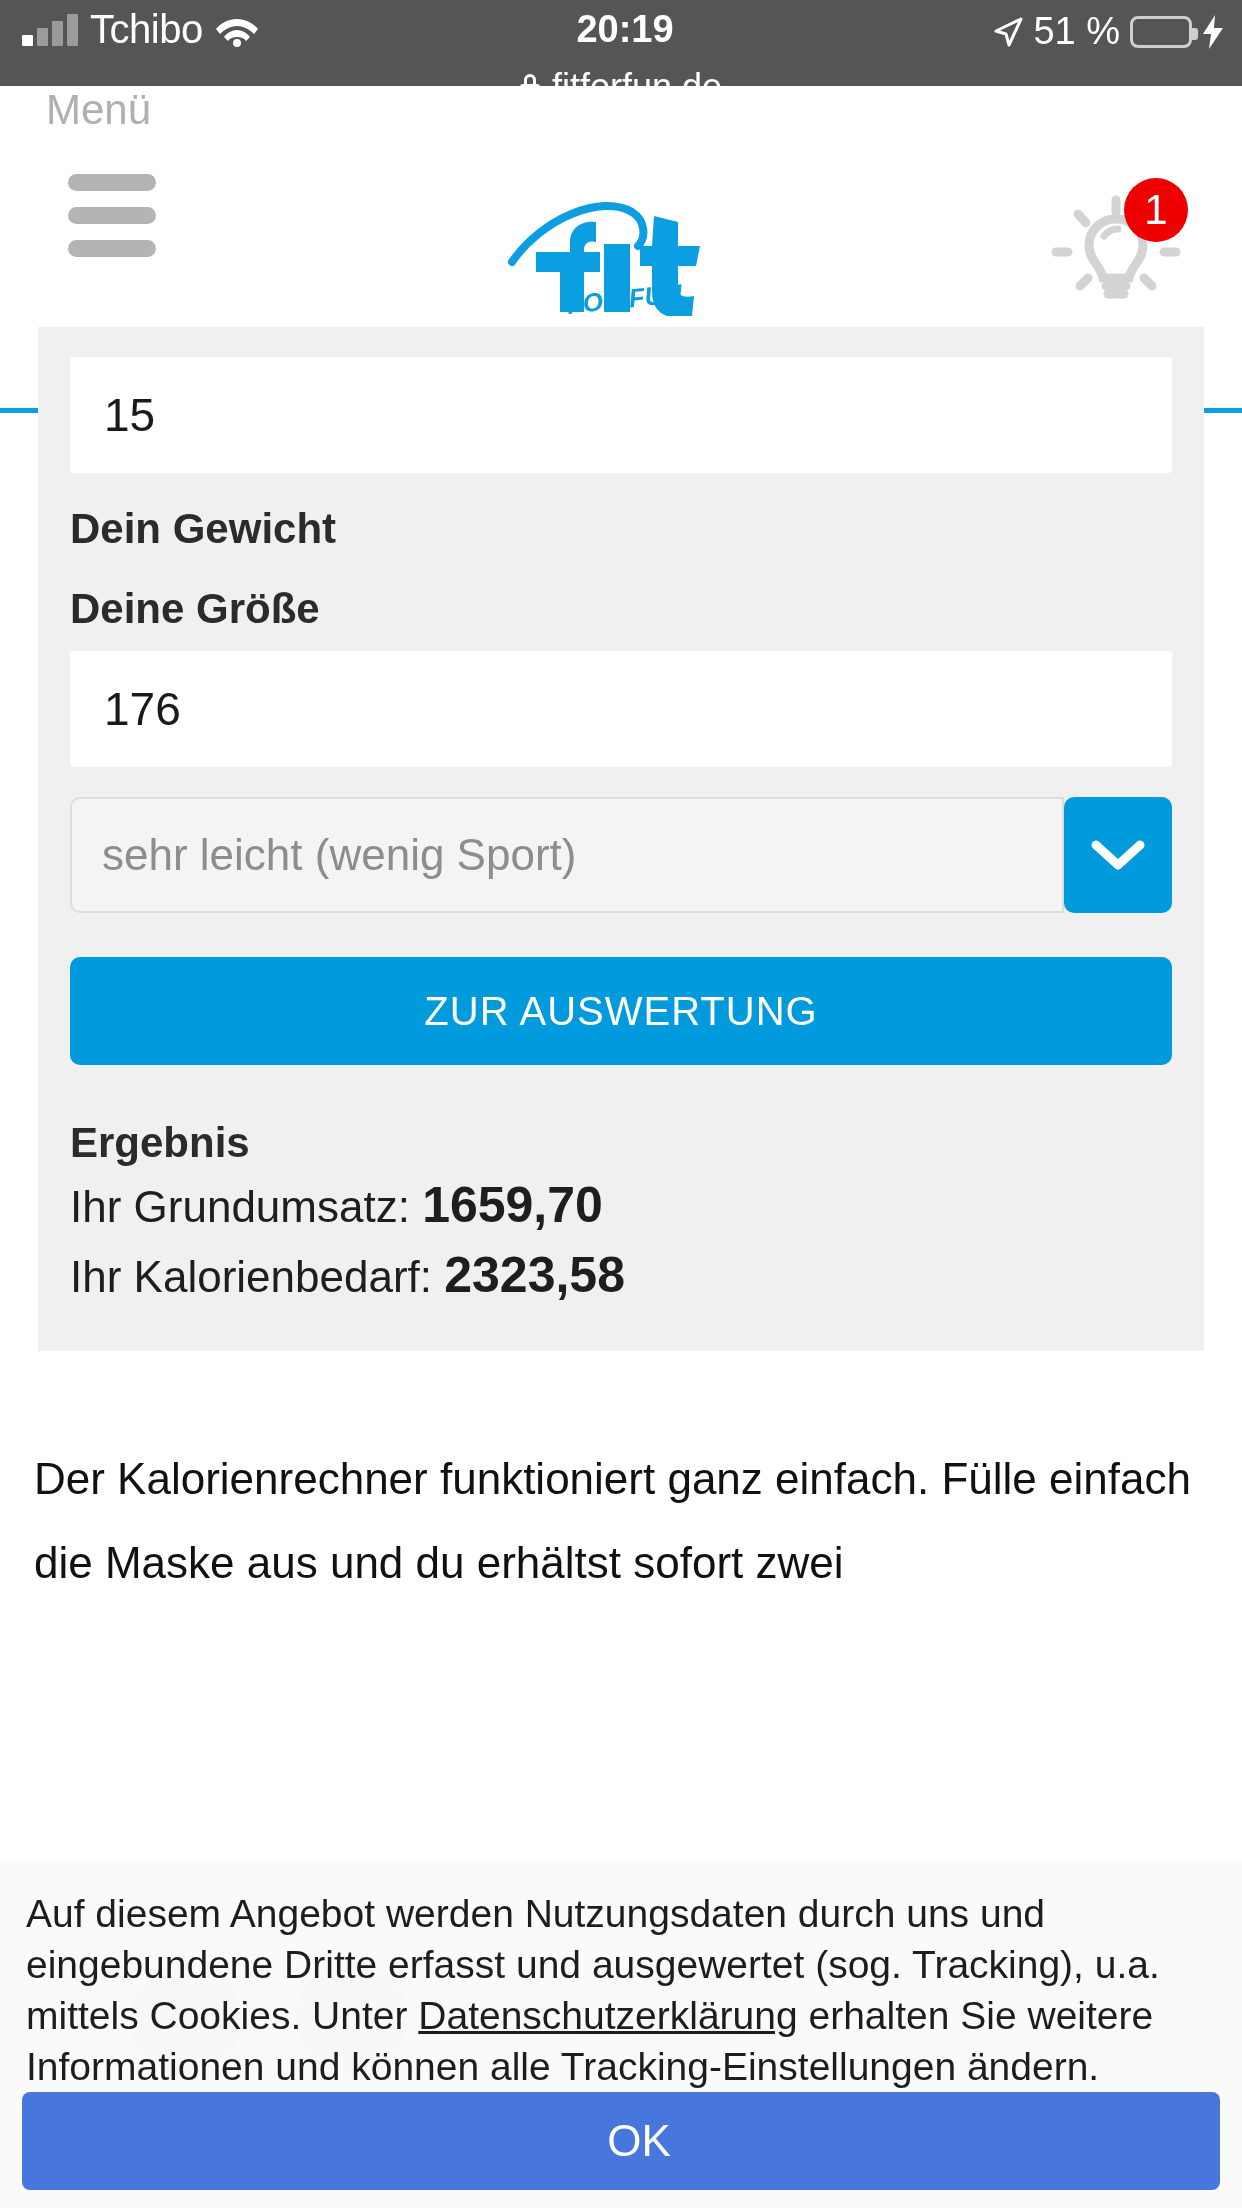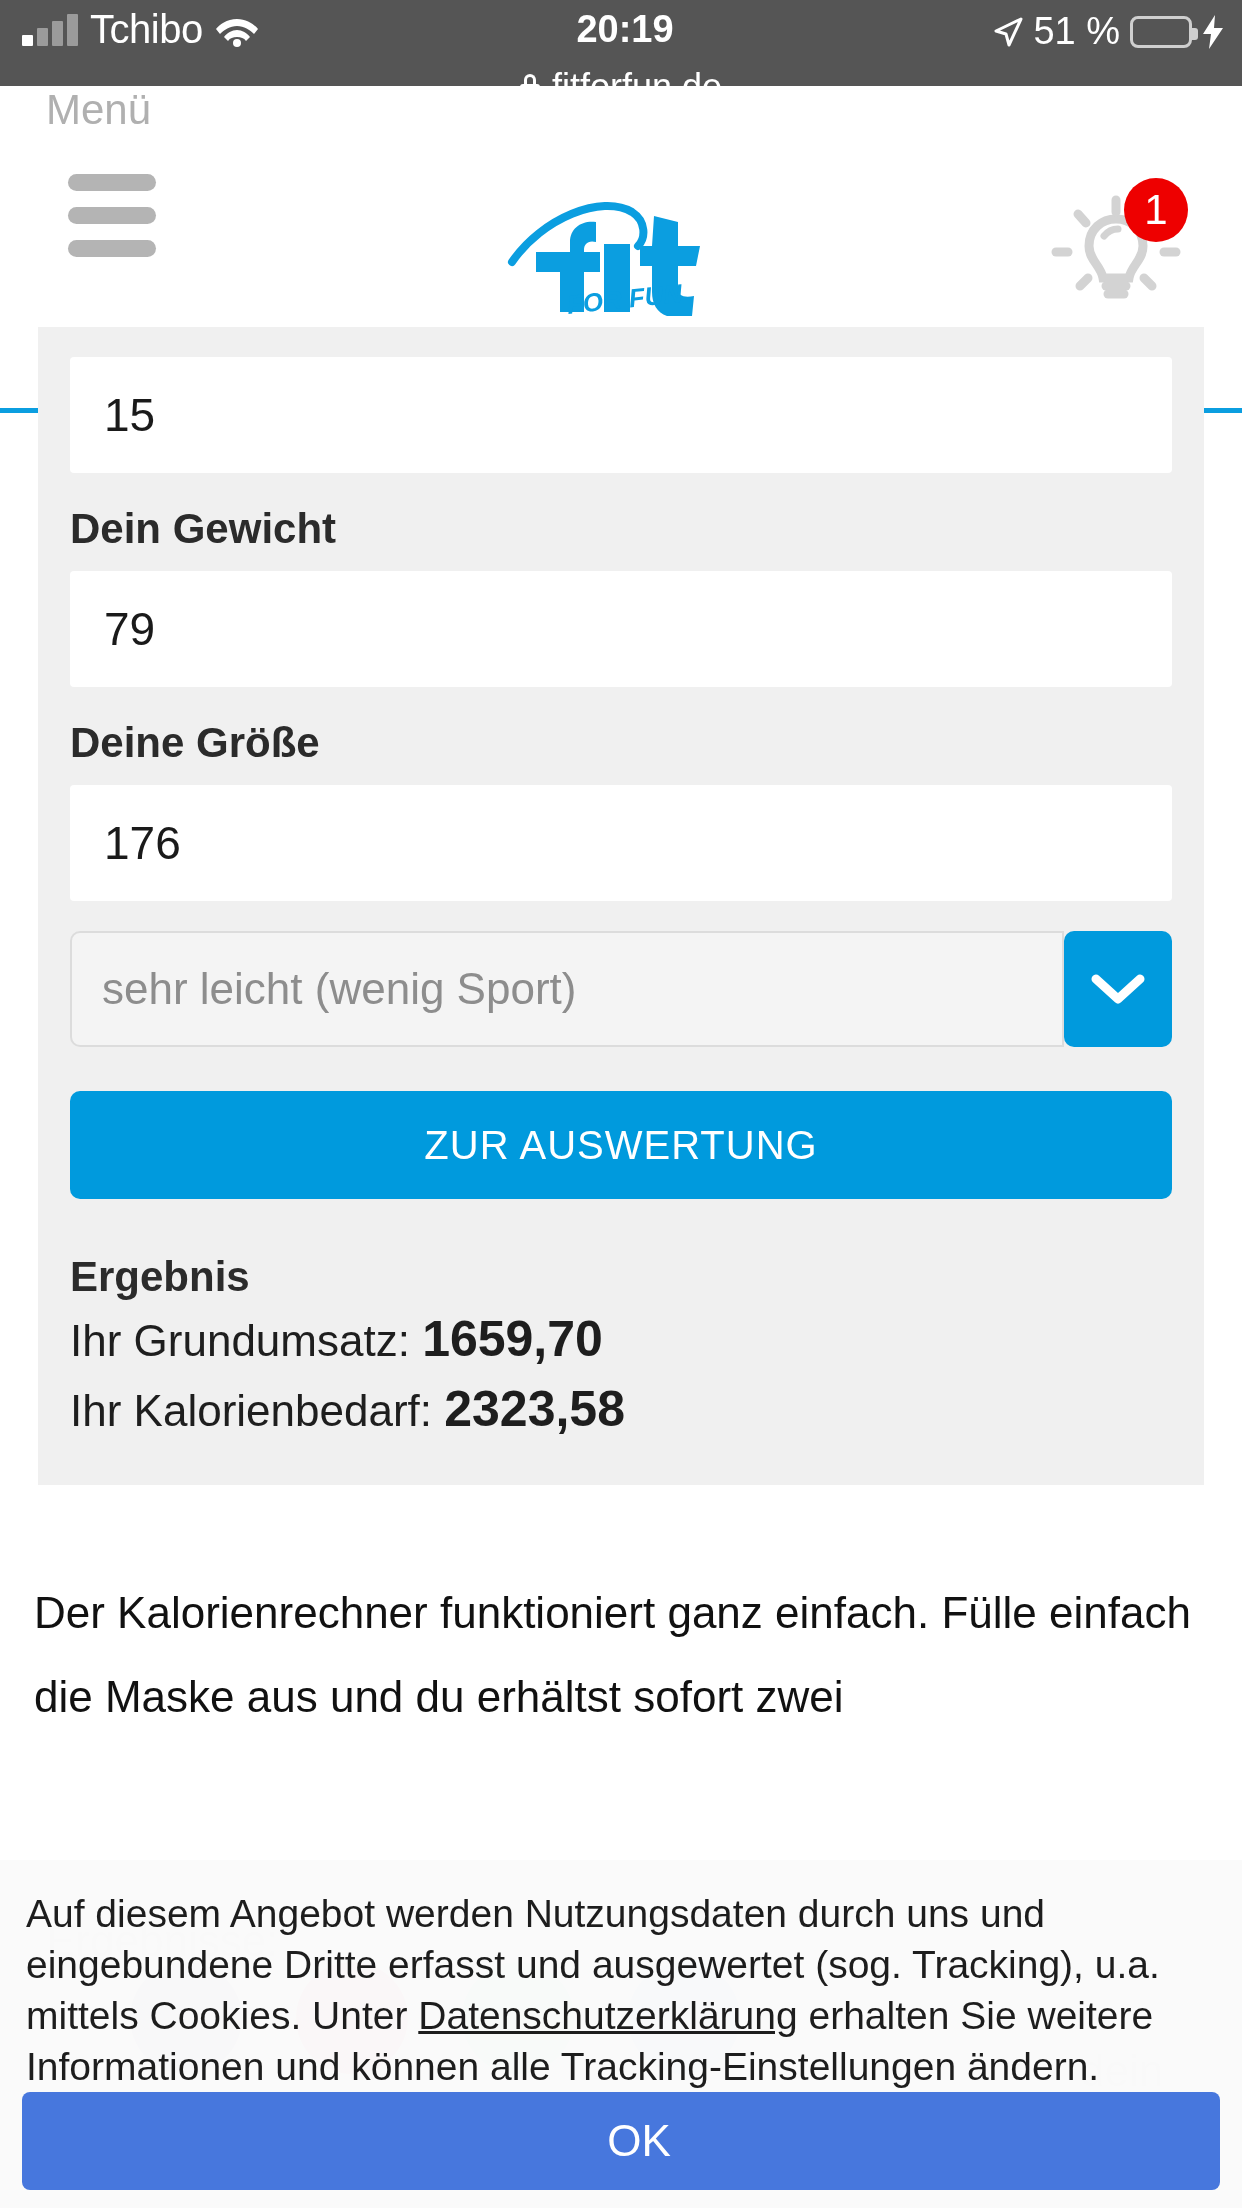--- a/index.html
+++ b/index.html
@@ -220,21 +220,20 @@
     </div>
     <div class="header-rule"></div>
   </div>
 
   <div class="content">
 
     <div class="calc-card">
       <div class="field-input">15</div>
 
       <div class="field-label">Dein Gewicht</div>
-      <div class="field-input">79</div>
 
       <div class="field-label">Deine Größe</div>
       <div class="field-input">176</div>
 
       <div class="select-row">
         <div class="select-box">sehr leicht (wenig Sport)</div>
         <div class="select-arrow">
           <svg width="56" height="36" viewBox="0 0 56 36">
             <path d="M6 8 L28 28 L50 8" fill="none" stroke="#ffffff" stroke-width="9" stroke-linecap="round" stroke-linejoin="round"></path>
           </svg>

